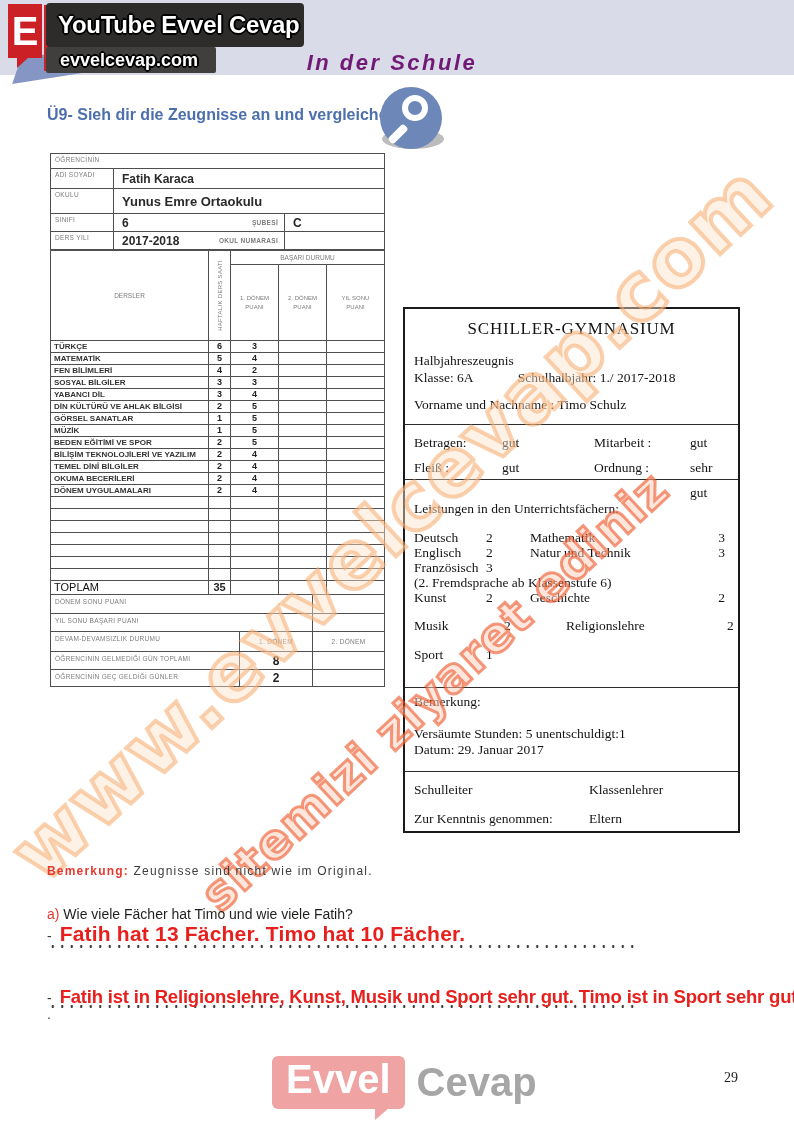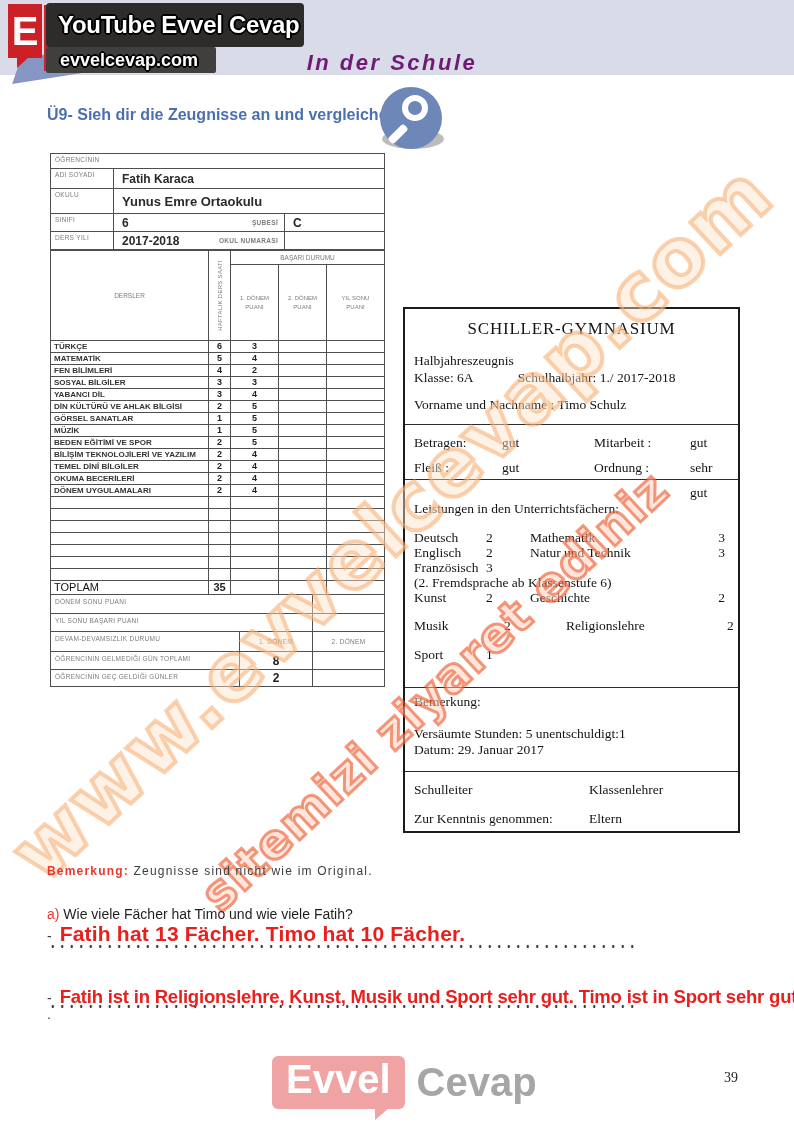--- a/index.html
+++ b/index.html
@@ -476,15 +476,15 @@
   <div class="answer ans-b">
     <span class="ans-dash">- .</span>
     <span class="ans-text">Fatih ist in Religionslehre, Kunst, Musik und Sport sehr gut. Timo ist in Sport sehr gut.</span>
   </div>
   <div class="dotline dots-b"></div>
 
   <div class="flogo">
     <span class="f-evvel">Evvel</span>
     <span class="f-cevap">Cevap</span>
   </div>
-  <div class="pagenum">39</div>
+  <div class="pagenum">29</div>
 
 </div>
 
 </body></html>

